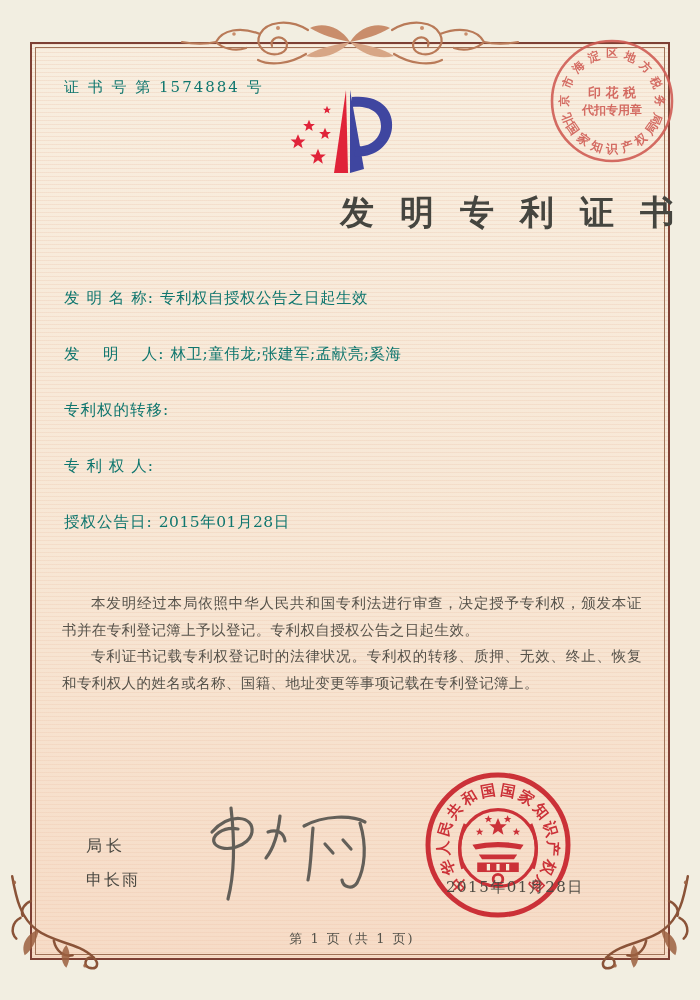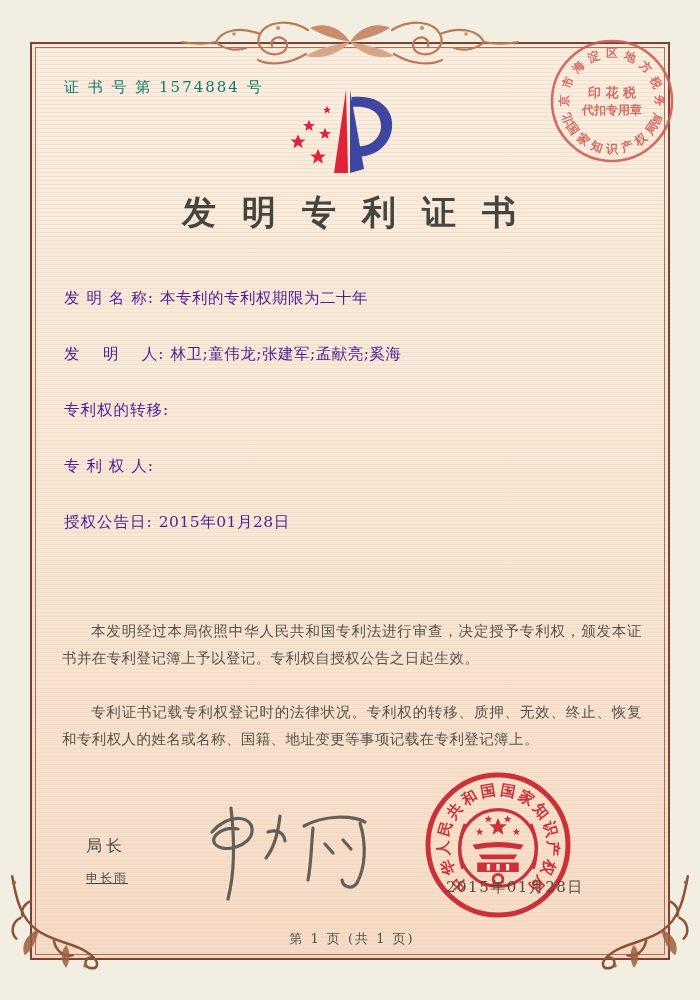--- a/index.html
+++ b/index.html
@@ -17,31 +17,31 @@
       linear-gradient(180deg, rgba(246,216,190,0.05) 0%, rgba(246,210,182,0.28) 55%, rgba(244,200,172,0.5) 100%),
       repeating-linear-gradient(180deg, rgba(217,148,117,0.16) 0px, rgba(217,148,117,0.16) 1px, rgba(255,255,255,0) 1px, rgba(255,255,255,0) 4px),
       #f8efe1;
   }
   .frame::before {
     content:""; position:absolute; inset:3px;
     border:1px solid #a07257; pointer-events:none;
   }
   .abs { position:absolute; }
   .cert-no { left:64px; top:78px; font-size:15px; letter-spacing:2px; color:#0f766e; }
-  .title { left:0; right:0; top:190px; text-align:center; font-size:34px;
+  .title { left:0; right:0; top:190px; text-align:right; font-size:34px;
            color:#45453f; letter-spacing:26px; padding-left:24px; font-weight:bold; }
   .fields { left:64px; right:50px; top:288px; }
-  .frow { display:flex; height:56px; align-items:flex-start; font-size:15.5px; color:#4c1d95; }
+  .frow { display:flex; height:56px; align-items:flex-start; font-size:15.5px; color:#0f766e; }
   .flabel { white-space:pre; letter-spacing:1px; flex:0 0 auto; }
   .fvalue { white-space:pre; letter-spacing:0.5px; padding-left:6px; }
   .bodytext { left:62px; right:58px; top:590px; font-size:14.5px; line-height:26.5px;
               color:#56524a; text-align:justify; }
-  .bodytext p { text-indent:2em; letter-spacing:0.4px;margin-top:28px; }
+  .bodytext p { text-indent:2em; letter-spacing:0.4px; }
   .sig-title { left:86px; top:836px; font-size:16px; letter-spacing:4px; color:#4b4942; }
-  .sig-name  { left:86px; top:870px; font-size:12px; letter-spacing:2px; color:#4b4942;text-decoration:underline; }
+  .sig-name  { left:86px; top:870px; font-size:16px; letter-spacing:2px; color:#4b4942; }
   .sign-svg { left:192px; top:796px; }
   .seal-svg { left:413px; top:760px; z-index:2; }
   .seal-date { left:446px; top:878px; font-size:15px; letter-spacing:1.5px;
                color:#4d4b43; z-index:3; }
   .stamp-svg { left:549px; top:38px; opacity:0.88; }
   .footer { left:4px; right:0; top:930px; text-align:center; font-size:13px;
             letter-spacing:2px; color:#55534b; }
   .flourish-top { left:170px; top:14px; }
   .corner-br { left:592px; top:872px; }
   .corner-bl { left:8px;  top:872px; transform:scaleX(-1); }
@@ -159,21 +159,21 @@
     </g>
   <text x="63" y="59" text-anchor="middle" font-size="13" fill="#cf5a52" font-weight="bold">印 花 税</text>
   <text x="63" y="76" text-anchor="middle" font-size="12" fill="#cf5a52" font-weight="bold">代扣专用章</text>
 </svg>
 
 <div class="abs title">发明专利证书</div>
 
 <div class="abs fields">
   <div class="frow">
     <span class="flabel">发 明 名 称:</span>
-    <span class="fvalue">本专利的专利权期限为二十年</span>
+    <span class="fvalue">专利权自授权公告之日起生效</span>
   </div>
   <div class="frow">
     <span class="flabel">发　 明　 人:</span>
     <span class="fvalue">林卫;童伟龙;张建军;孟献亮;奚海</span>
   </div>
   <div class="frow">
     <span class="flabel">专利权的转移:</span>
   </div>
   <div class="frow">
     <span class="flabel">专 利 权 人:</span>

